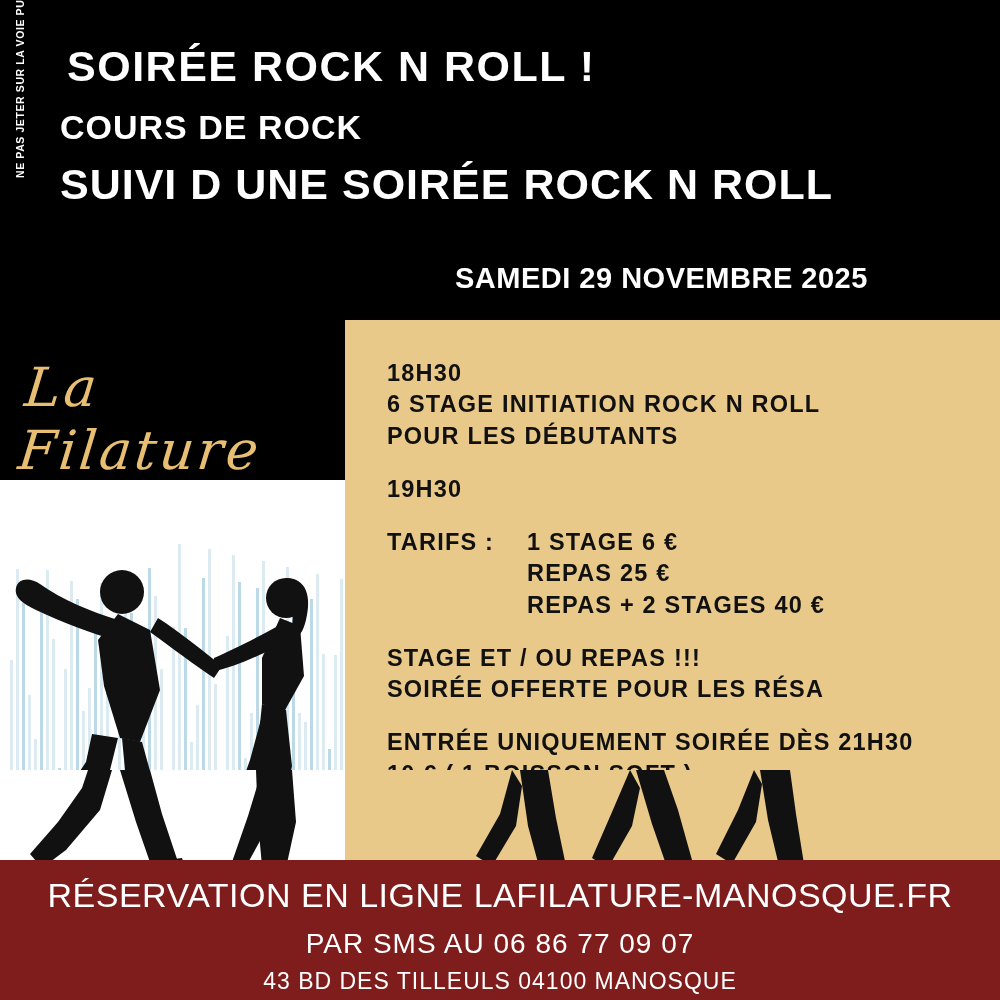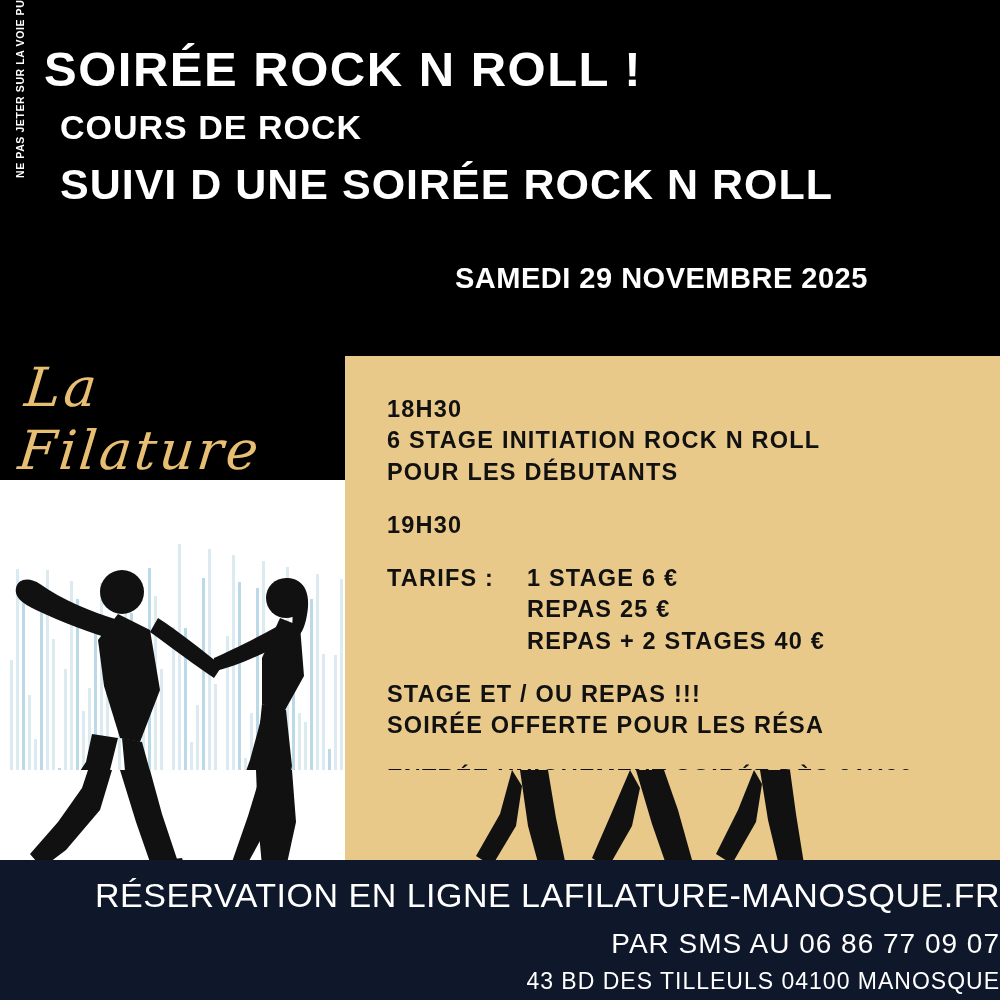--- a/index.html
+++ b/index.html
@@ -20,23 +20,23 @@
   
   .header {
     position: absolute;
     left: 0; top: 0;
     width: 1000px;
     height: 320px;
     background: #000000;
   }
   .title-main {
     position: absolute;
-    left: 44px;
+    left: 67px;
     top: 44px;
-    font-size: 49px;
+    font-size: 43px;
     font-weight: bold;
     letter-spacing: 1.5px;
     line-height: 1.05;
     white-space: nowrap;
   }
   .title-sub1 {
     position: absolute;
     left: 60px;
     top: 108px;
     font-size: 34px;
@@ -123,21 +123,20 @@
 
   
   .info-panel {
     position: absolute;
     left: 345px;
     top: 320px;
     width: 655px;
     height: 540px;
     background: #e8c98a;
     color: #111111;
-    margin-top: 36px;
   }
   .info-inner {
     position: absolute;
     left: 42px;
     top: 38px;
     width: 600px;
     font-size: 23.5px;
     font-weight: bold;
     letter-spacing: 1.2px;
     line-height: 1.33;
@@ -159,22 +158,22 @@
     overflow: hidden;
   }
 
   
   .footer {
     position: absolute;
     left: 0;
     top: 860px;
     width: 1000px;
     height: 140px;
-    background: #0f172a;
-    text-align: right;
+    background: #7f1d1d;
+    text-align: center;
   }
   .footer-1 {
     position: absolute;
     left: 0; top: 16px;
     width: 1000px;
     font-size: 34px;
     font-weight: normal;
     letter-spacing: 0.5px;
   }
   .footer-2 {

